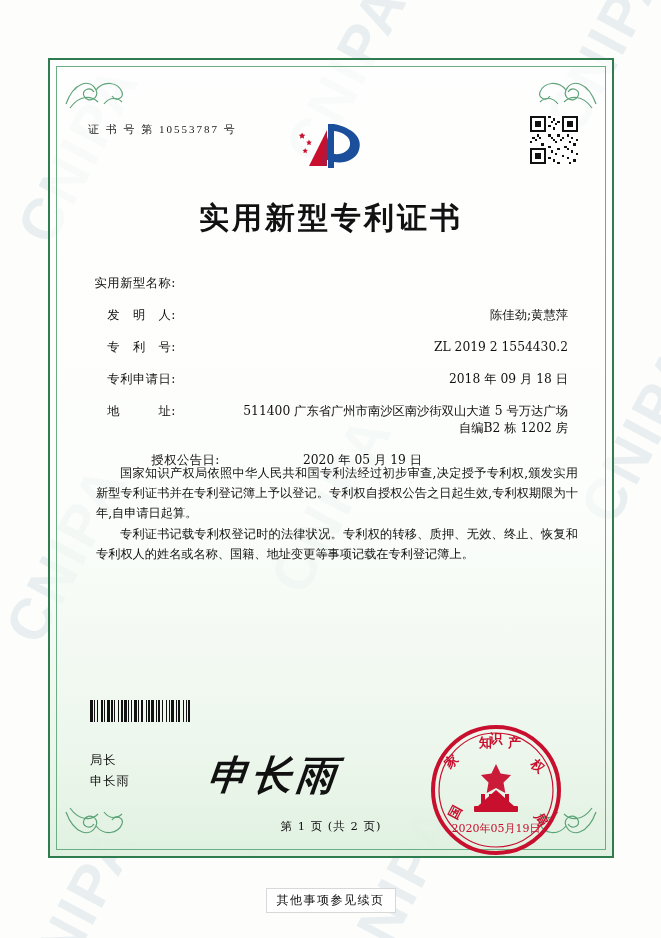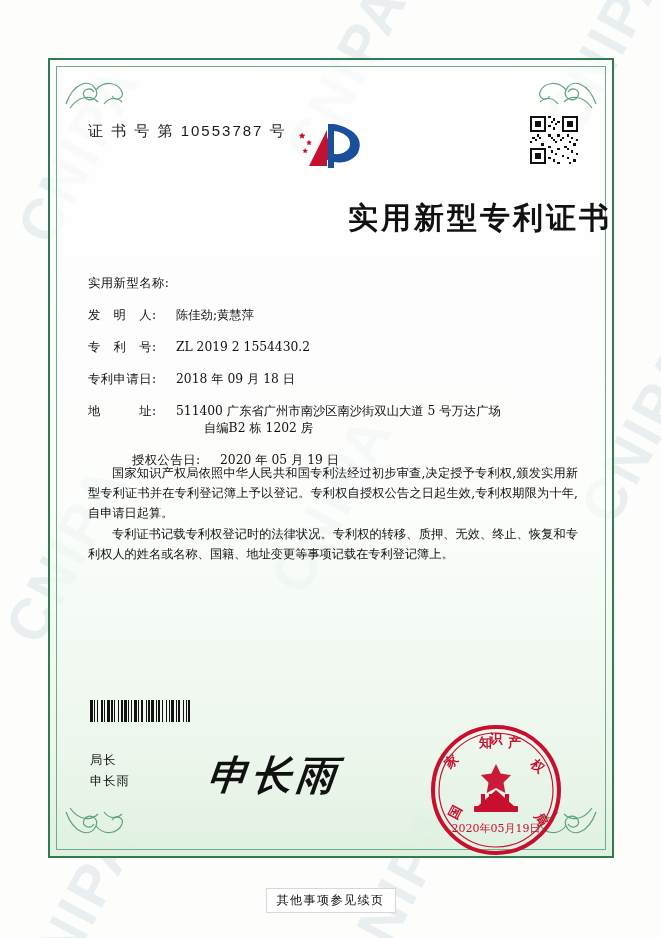--- a/index.html
+++ b/index.html
@@ -86,57 +86,58 @@
     width: 48px;
     height: 48px;
   }
   .qr svg { display:block; width:100%; height:100%; }
 
   
   .cert-no {
     position: absolute;
     left: 38px;
     top: 62px;
-    font-size: 15px;
+    font-size: 11px;
     color: #1a1a1a;
     letter-spacing: 2px;
-    font-family: Liberation Sans, sans-serif;
+    font-family: Liberation Serif, serif;
   }
 
   
   .logo {
     position: absolute;
     left: 50%;
     top: 60px;
     transform: translateX(-50%);
     width: 100px;
     height: 52px;
   }
   .logo svg { display: block; width: 100%; height: 100%; }
 
   .title {
     position: absolute;
     top: 138px;
     left: 0; right: 0;
-    text-align: right;
+    text-align: center;
     font-size: 30px;
     font-weight: bold;
     letter-spacing: 3px;
     color: #111;
     font-family: "DejaVu Serif", serif;
   }
 
   .fields {
     position: absolute;
     left: 38px;
     top: 215px;
     right: 44px;
     font-size: 12.3px;
     color: #111;
     font-family: "DejaVu Serif", serif;
+    text-align: right;
   }
   .row {
     display: flex;
     align-items: flex-start;
     margin-bottom: 15.5px;
     line-height: 1.35;
   }
   .lbl {
     width: 88px;
     flex: 0 0 88px;
@@ -157,21 +158,21 @@
     position: absolute;
     left: 38px;
     right: 34px;
     top: 404px;
     font-size: 12.2px;
     line-height: 1.62;
     color: #111;
     text-align: justify;
     font-family: "DejaVu Serif", serif;
   }
-  .para p { margin: 0 0 2px 0; text-indent: 24px; }
+  .para p { margin: 0 0 2px 8px; text-indent: 24px; }
 
   
   .barcode {
     position: absolute;
     left: 40px;
     top: 640px;
     width: 196px;
     height: 22px;
     display: flex;
     align-items: stretch;
@@ -501,19 +502,20 @@
           <text x="82" y="27">产</text>
           <text x="22" y="45" transform="rotate(-42 28 45)">家</text>
           <text x="30" y="100" transform="rotate(-62 30 100)">国</text>
           <text x="104" y="45" transform="rotate(42 104 45)">权</text>
           <text x="108" y="96" transform="rotate(62 108 96)">局</text>
         </g>
         <text x="70" y="112" text-anchor="middle" fill="#c8102e" font-family="DejaVu Serif, serif" font-size="11" id="seal-date-text">2020年05月19日</text>
       </svg>
     </div>
 
+    <div class="pagenum">第 1 页 (共 2 页)</div>
   </div>
 
   <div class="footnote">
     <span>其他事项参见续页</span>
   </div>
 
 </div>
 
 </body></html>

